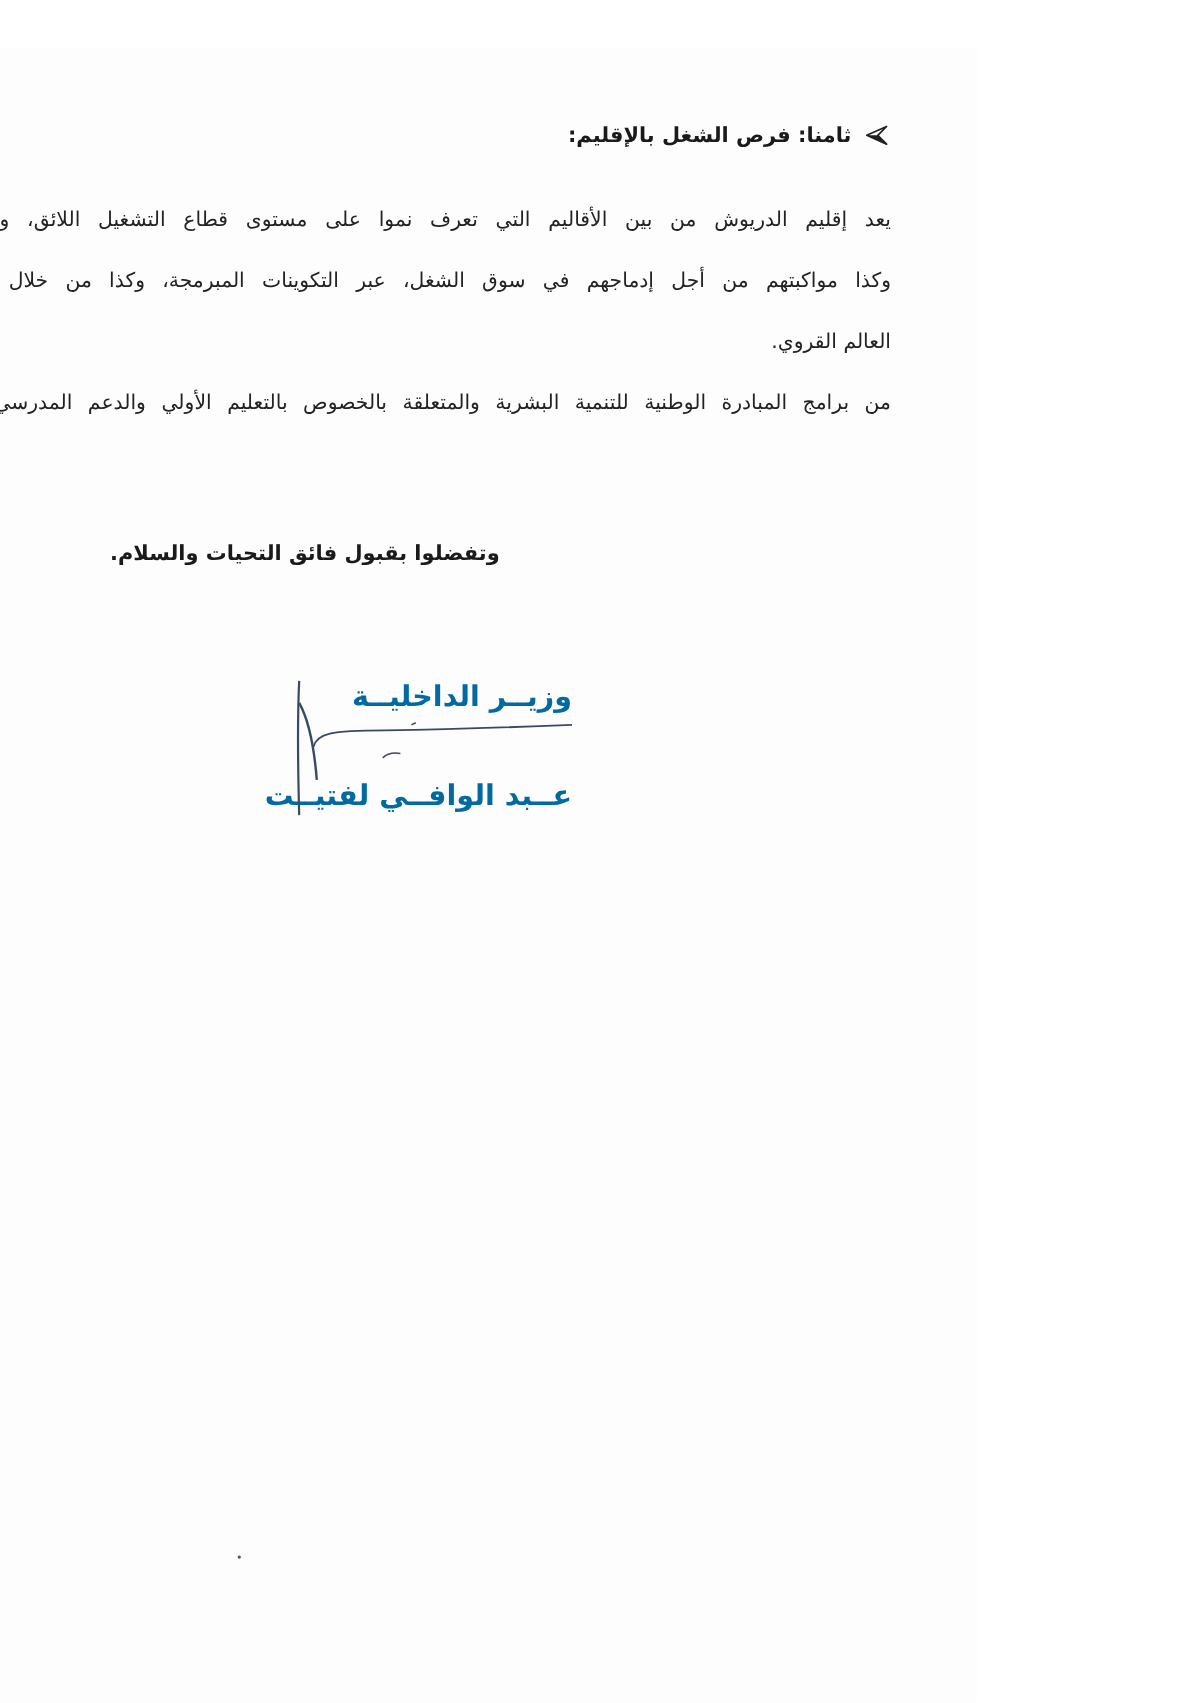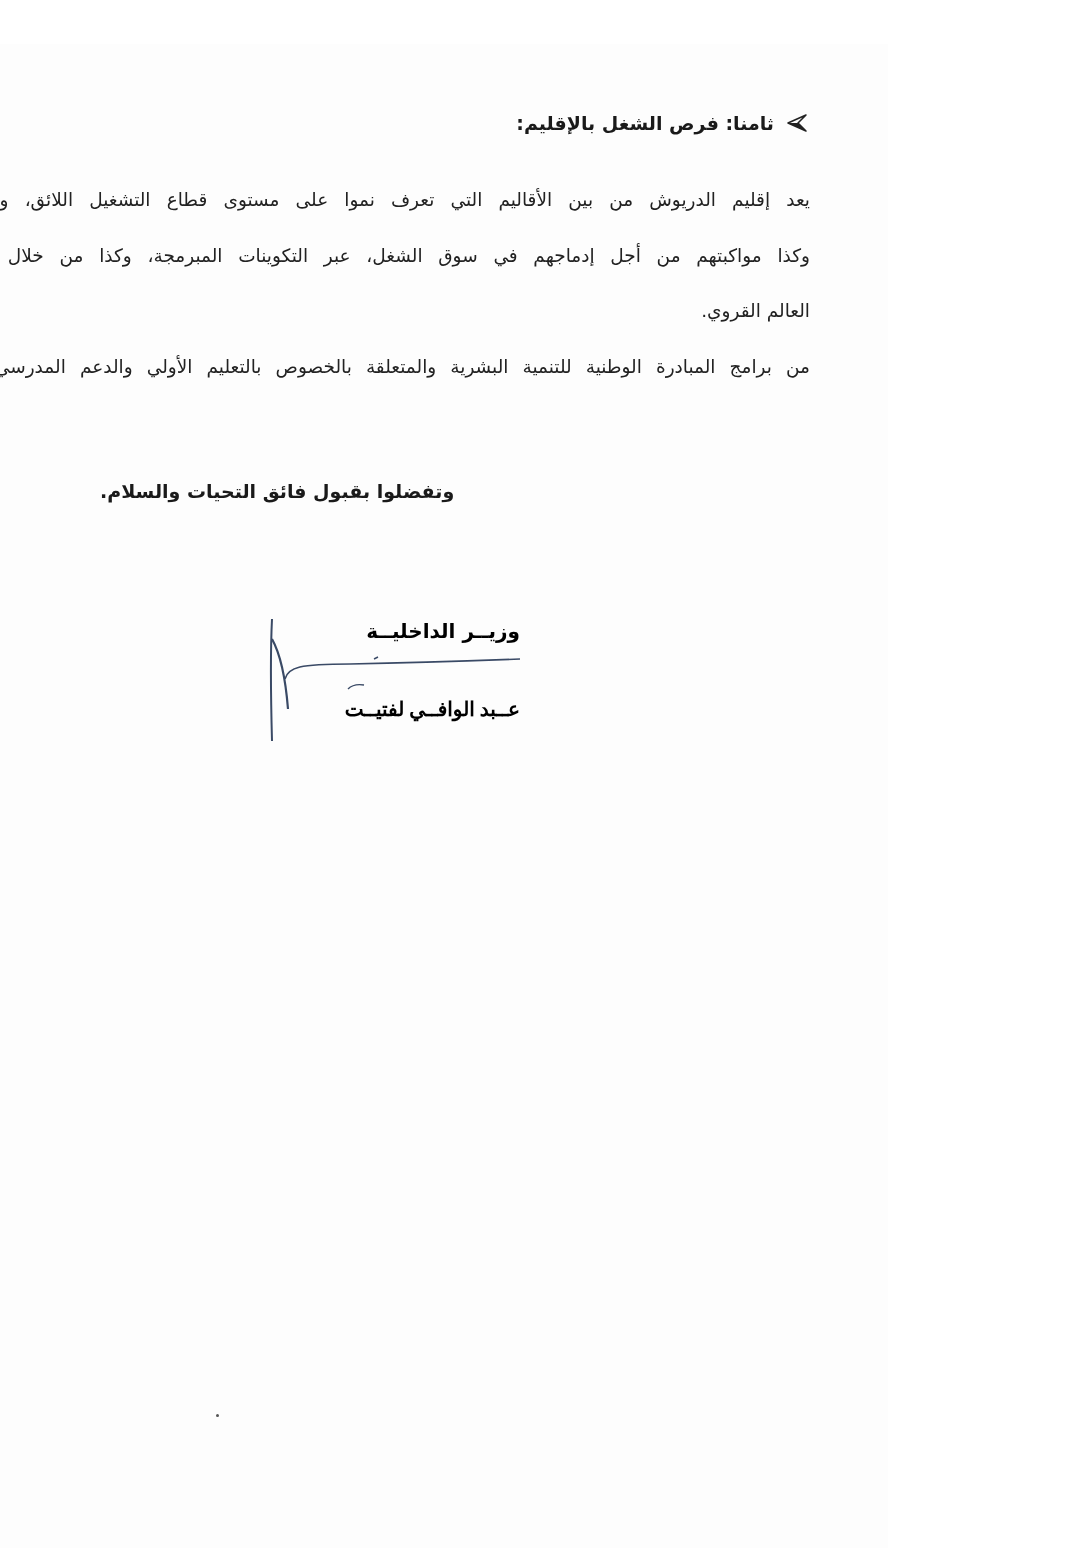--- a/index.html
+++ b/index.html
@@ -57,43 +57,43 @@
       text-align-last: justify;
       white-space: nowrap;
       overflow: hidden;
     }
     .body-line.last {
       text-align-last: right;
     }
     .closing {
       position: absolute;
       left: 100px;
-      top: 436px;
+      top: 448px;
       direction: rtl;
       font-weight: bold;
       font-size: 19px;
       color: #1a1a1a;
     }
     .signature {
       position: absolute;
       left: 240px;
       top: 565px;
       width: 300px;
       height: 140px;
     }
     .sig-title, .sig-name {
       position: absolute;
       direction: rtl;
-      color: #000000;
-      font-size: 20px;
+      color: #0369a1;
+      font-size: 26px;
       letter-spacing: 3px;
       font-weight: bold;
     }
     .sig-title { right: 20px; top: 10px; }
-    .sig-name { right: 20px; top: 88px; font-family: Liberation Serif, serif; }
+    .sig-name { right: 20px; top: 100px; }
     .sig-svg {
       position: absolute;
       left: 0; top: 0;
       width: 300px; height: 140px;
     }
     .page-number {
       position: absolute;
       left: 534px;
       top: 1510px;
       font-size: 13px;

